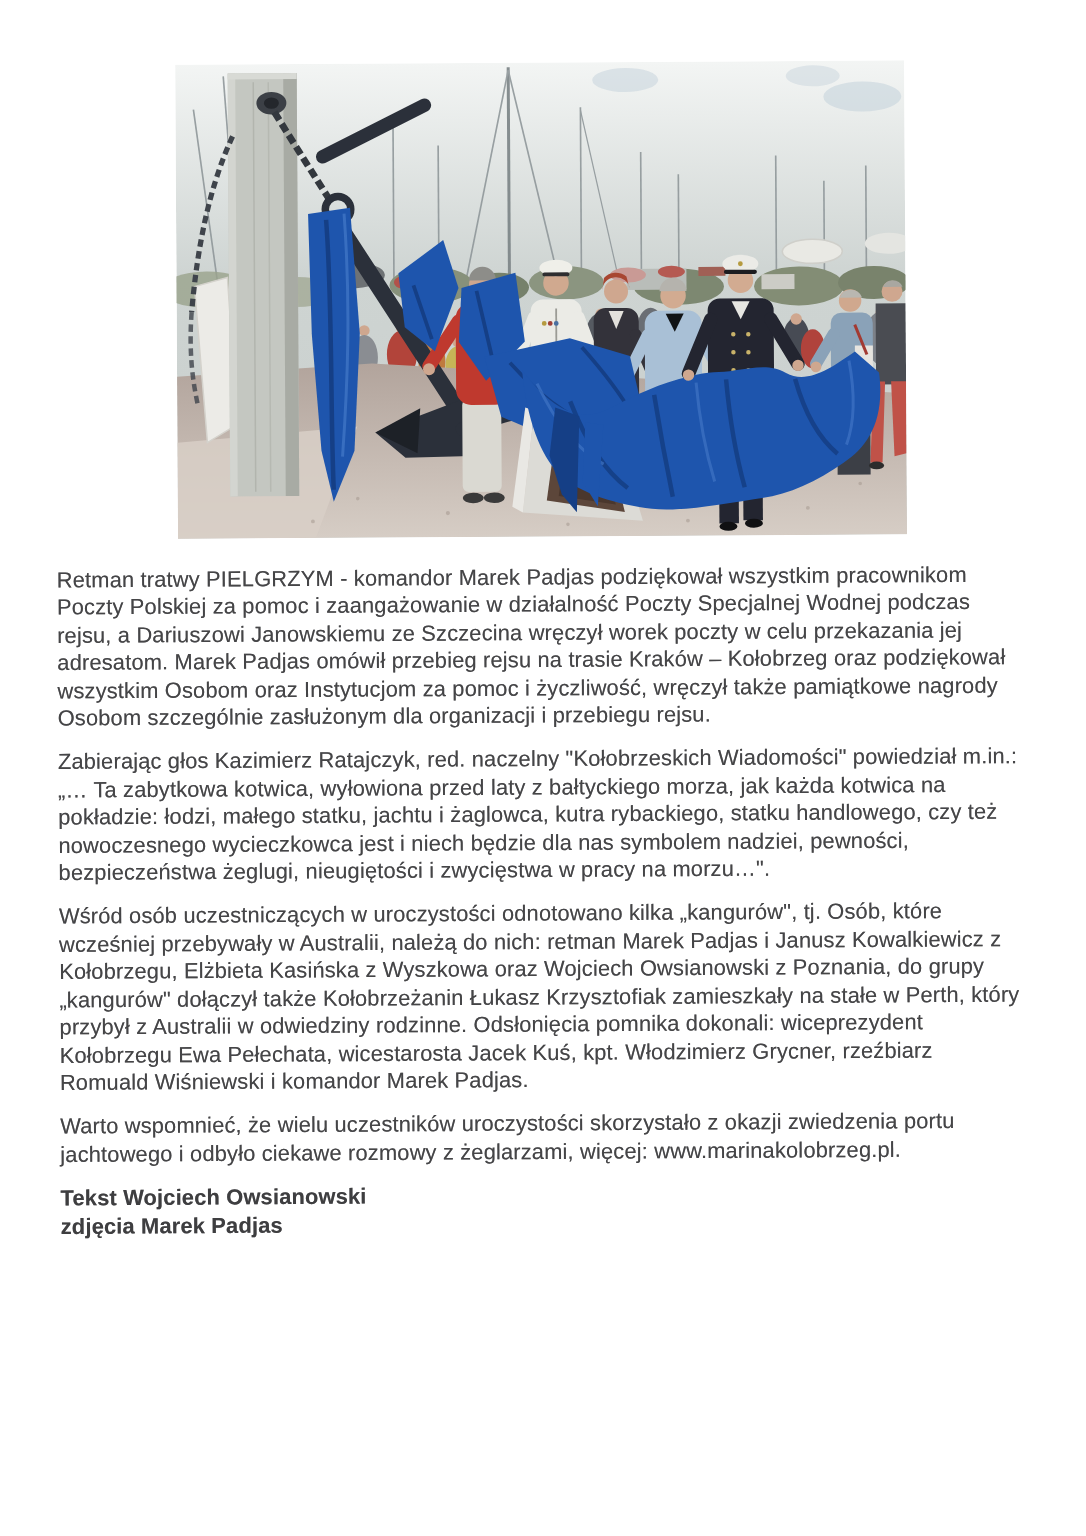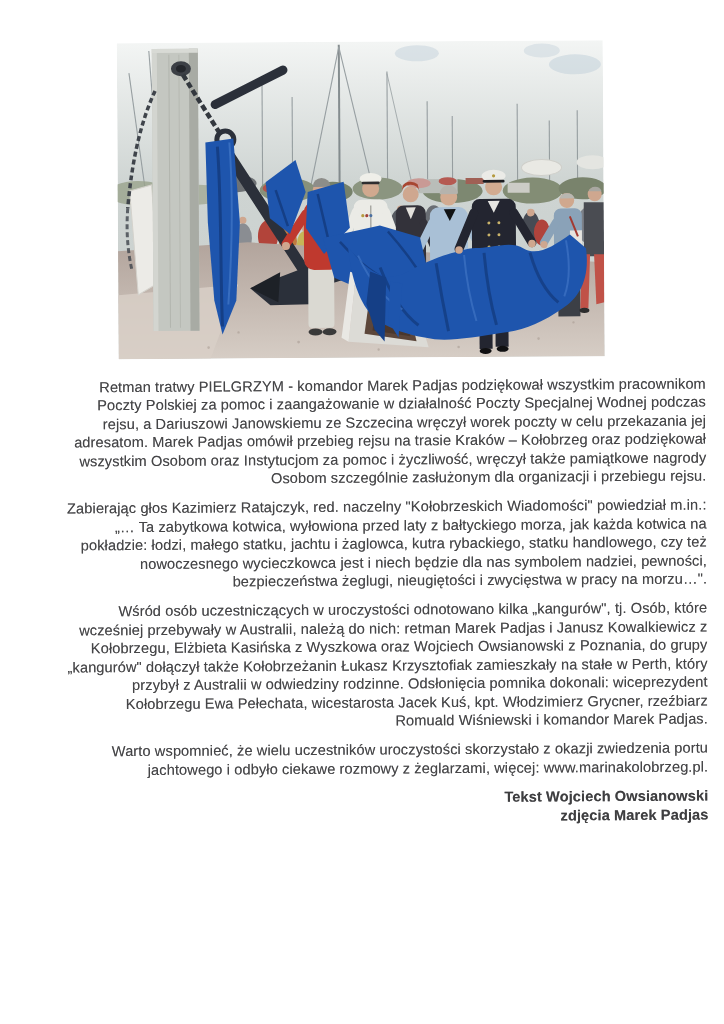--- a/index.html
+++ b/index.html
@@ -1,20 +1,20 @@
 <!DOCTYPE html>
 <html style="--sky-top: #f1f3f2; --sky: #ccd2d0; --trees: #7d8871; --trees-light: #9aa28c; --ground: #b7a9a1; --ground-light: #d8cfc7; --pillar: #c4c7c1; --pillar-shade: #a8aba4; --chain: #3f444b; --anchor: #2b303a; --drape: #1e55ad; --drape-dark: #153f86; --drape-light: #3f74c4; --red-shirt: #bf392e; --white-uniform: #ebebe6; --navy-uniform: #232530; --blue-shirt: #a9c0d6; --denim: #8aa2b8; --red-trousers: #c05248; --skin: #cfa78f; --pedestal: #dcdbd6; --plaque: #5c463a; --umbrella-white: #e9e9e4; --umbrella-grey: #6e7275;"><head>
 <meta charset="utf-8">
 <style>
   html,body{margin:0;padding:0;}
   body{
     width:724px;height:1024px;overflow:hidden;background:#ffffff;
     font-family:"Liberation Sans",sans-serif;
   }
-  .scan-page{position:relative;width:612px;height:1024px;background:#ffffff;text-align:right;}
+  .scan-page{position:relative;width:612px;height:1024px;background:#ffffff;}
   .scan-content{position:absolute;inset:0;transform:rotate(-0.35deg);transform-origin:50% 40%;}
   .photo-wrap{
     position:absolute;left:119px;top:42px;width:486px;height:316px;
   }
   .photo-wrap svg{display:block;width:100%;height:100%;}
   .article{
     position:absolute;left:38px;top:377px;width:668px;color:#454547;
   }
   .article p{
     margin:0 0 11px 0;

